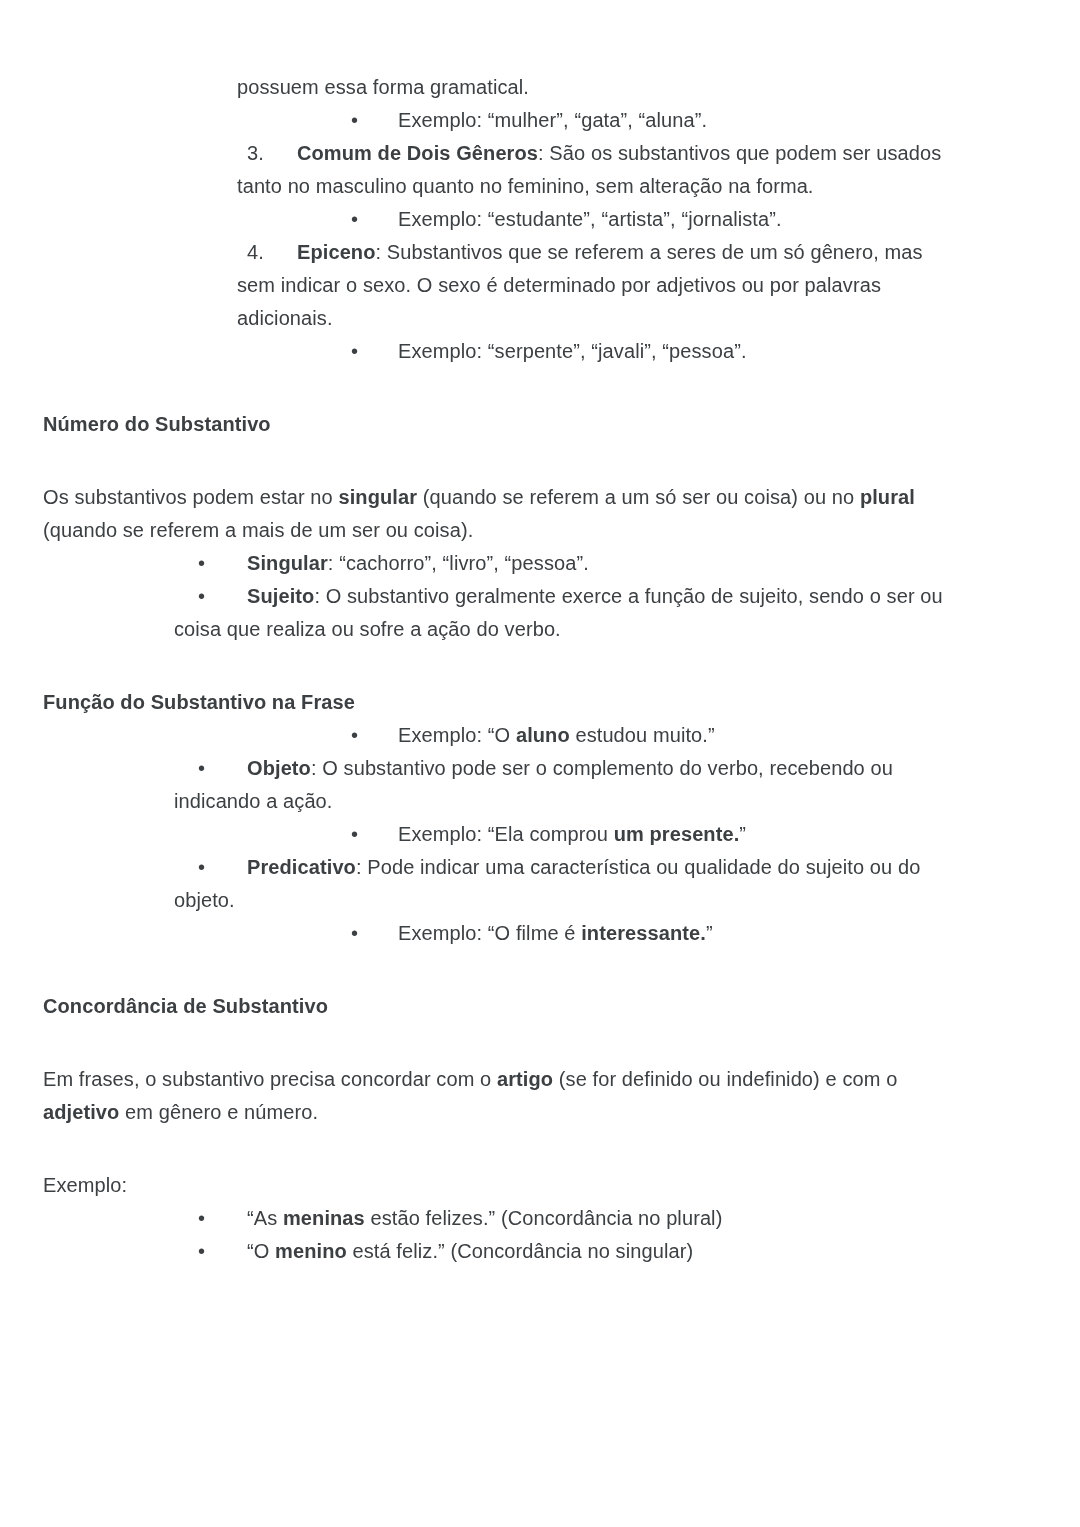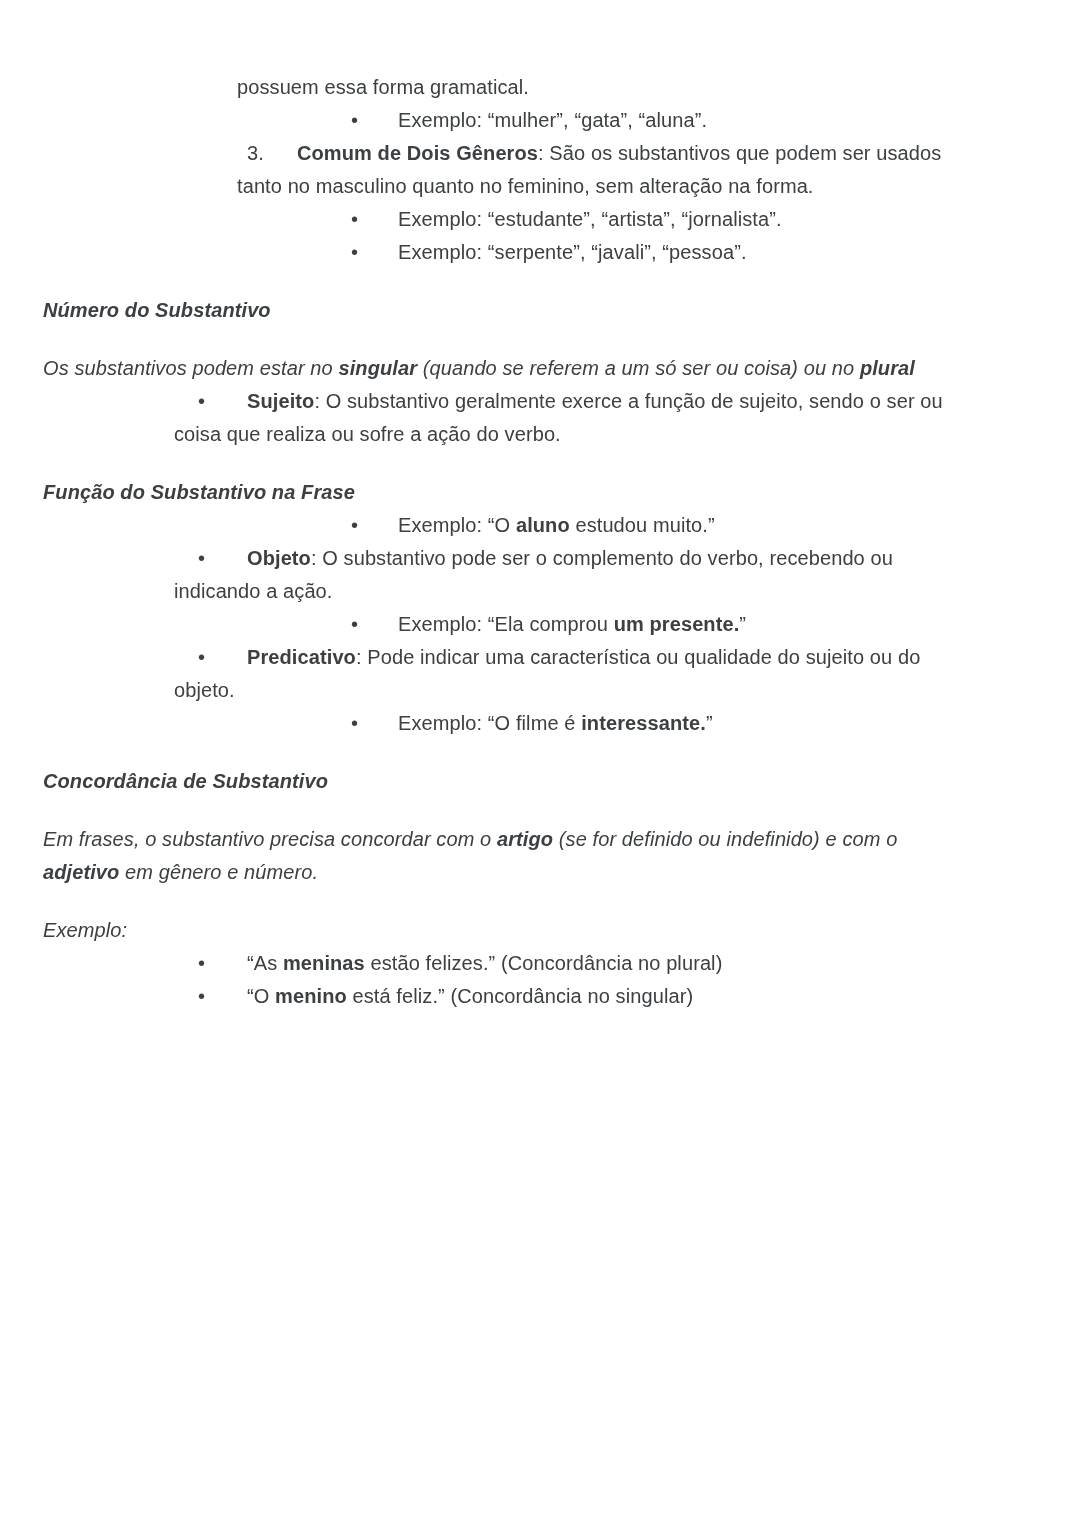--- a/index.html
+++ b/index.html
@@ -18,21 +18,21 @@
     letter-spacing: 0.1px;
   }
   .doc {
     padding: 71px 20px 0 43px;
     box-sizing: border-box;
     width: 1080px;
   }
   .block {
     white-space: nowrap;
   }
-  .block.gap { margin-top: 25px; font-style: italic; }
+  .block.gap { margin-top: 40px; }
 
   .heading { font-weight: bold; }
 
   .paragraph { padding-left: 0; }
 
   
   .cont-num { padding-left: 194px; }
 
   
   .numbered { padding-left: 194px; text-indent: 10px; }
@@ -51,23 +51,25 @@
 </style>
 </head>
 <body>
 
 <div class="doc">
   <div>
       <div class="block cont-num"><span>possuem essa forma gramatical.</span></div>
       <div class="block bullet-l2"><span class="marker">•</span><span>Exemplo: “mulher”, “gata”, “aluna”.</span></div>
       <div class="block numbered"><span class="marker">3.</span><span class="bold">Comum de Dois Gêneros</span><span>: São os substantivos que podem ser usados</span><br><span>tanto no masculino quanto no feminino, sem alteração na forma.</span></div>
       <div class="block bullet-l2"><span class="marker">•</span><span>Exemplo: “estudante”, “artista”, “jornalista”.</span></div>
+      <div class="block numbered"><span class="marker">4.</span><span class="bold">Epiceno</span><span>: Substantivos que se referem a seres de um só gênero, mas</span><br><span>sem indicar o sexo. O sexo é determinado por adjetivos ou por palavras</span><br><span>adicionais.</span></div>
       <div class="block bullet-l2"><span class="marker">•</span><span>Exemplo: “serpente”, “javali”, “pessoa”.</span></div>
       <div class="block heading gap"><span>Número do Substantivo</span></div>
-      <div class="block paragraph gap"><span>Os substantivos podem estar no </span><span class="bold">singular</span><span> (quando se referem a um só ser ou coisa) ou no </span><span class="bold">plural</span><br></div>
+      <div class="block paragraph gap"><span>Os substantivos podem estar no </span><span class="bold">singular</span><span> (quando se referem a um só ser ou coisa) ou no </span><span class="bold">plural</span><br><span>(quando se referem a mais de um ser ou coisa).</span></div>
+      <div class="block bullet-l1"><span class="marker">•</span><span class="bold">Singular</span><span>: “cachorro”, “livro”, “pessoa”.</span></div>
       <div class="block bullet-l1"><span class="marker">•</span><span class="bold">Sujeito</span><span>: O substantivo geralmente exerce a função de sujeito, sendo o ser ou</span><br><span>coisa que realiza ou sofre a ação do verbo.</span></div>
       <div class="block heading gap"><span>Função do Substantivo na Frase</span></div>
       <div class="block bullet-l2"><span class="marker">•</span><span>Exemplo: “O </span><span class="bold">aluno</span><span> estudou muito.”</span></div>
       <div class="block bullet-l1"><span class="marker">•</span><span class="bold">Objeto</span><span>: O substantivo pode ser o complemento do verbo, recebendo ou</span><br><span>indicando a ação.</span></div>
       <div class="block bullet-l2"><span class="marker">•</span><span>Exemplo: “Ela comprou </span><span class="bold">um presente.</span><span>”</span></div>
       <div class="block bullet-l1"><span class="marker">•</span><span class="bold">Predicativo</span><span>: Pode indicar uma característica ou qualidade do sujeito ou do</span><br><span>objeto.</span></div>
       <div class="block bullet-l2"><span class="marker">•</span><span>Exemplo: “O filme é </span><span class="bold">interessante.</span><span>”</span></div>
       <div class="block heading gap"><span>Concordância de Substantivo</span></div>
       <div class="block paragraph gap"><span>Em frases, o substantivo precisa concordar com o </span><span class="bold">artigo</span><span> (se for definido ou indefinido) e com o</span><br><span class="bold">adjetivo</span><span> em gênero e número.</span></div>
       <div class="block paragraph gap"><span>Exemplo:</span></div>

